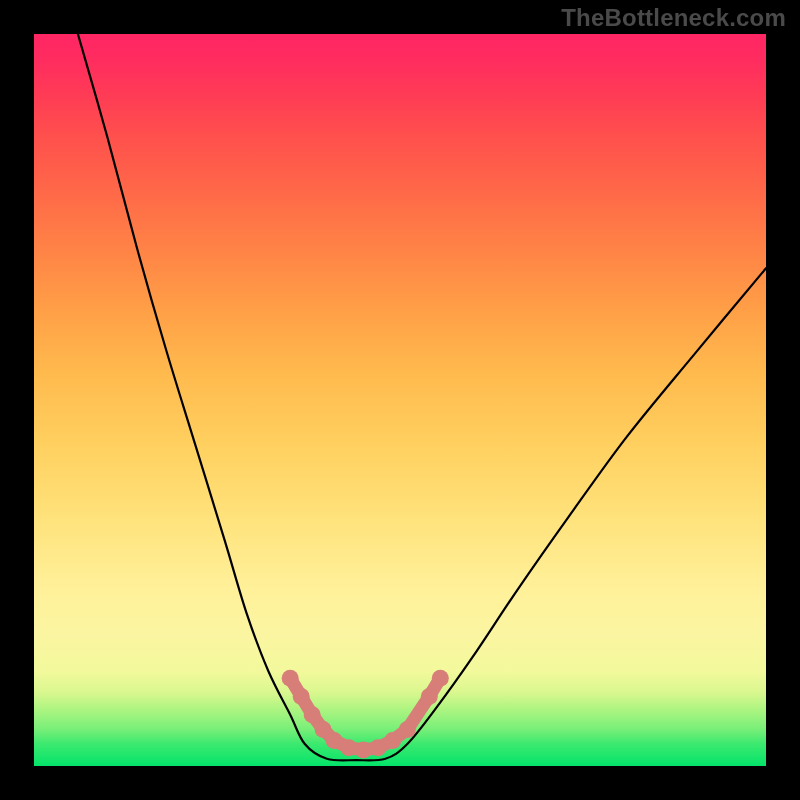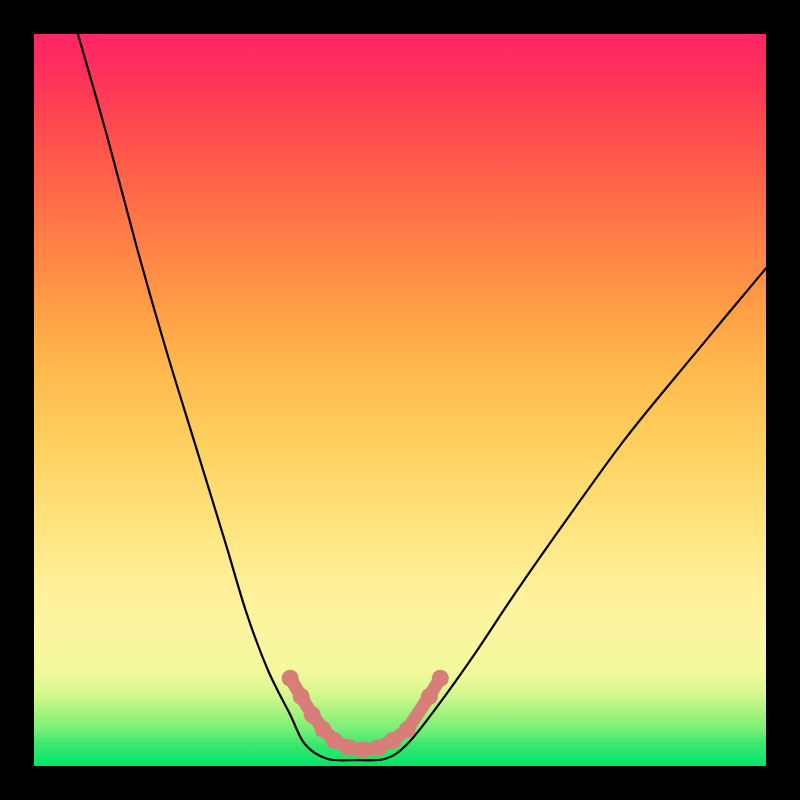--- a/index.html
+++ b/index.html
@@ -77,20 +77,21 @@
     fill: none;
     stroke: #d77e79;
     stroke-width: 13;
     stroke-linecap: round;
   }
 </style>
 </head>
 <body>
 
 <div class="frame">
+  <div class="watermark">TheBottleneck.com</div>
   <div class="plot-area"></div>
 
   <svg class="overlay" viewBox="0 0 732 732" preserveAspectRatio="none">
     <g>
       <path class="curve" d="M 43.9 0.0 C 48.8 17.1, 63.4 67.1, 73.2 102.5 C 83.0 137.9, 92.7 176.9, 102.5 212.3 C 112.2 247.7, 122.0 281.8, 131.8 314.8 C 141.5 347.7, 151.3 378.2, 161.0 409.9 C 170.8 441.6, 181.8 477.0, 190.3 505.1 C 198.9 533.1, 205.0 556.3, 212.3 578.3 C 219.6 600.2, 226.9 619.8, 234.2 636.8 C 241.6 653.9, 250.1 668.6, 256.2 680.8 C 262.3 693.0, 264.7 702.7, 270.8 710.0 C 276.9 717.4, 284.3 722.0, 292.8 724.7 C 301.3 727.4, 312.3 726.1, 322.1 726.1 C 331.8 726.1, 342.8 727.4, 351.4 724.7 C 359.9 722.0, 364.8 718.6, 373.3 710.0 C 381.9 701.5, 391.6 688.1, 402.6 673.4 C 413.6 658.8, 425.8 641.7, 439.2 622.2 C 452.6 602.7, 467.3 579.5, 483.1 556.3 C 499.0 533.1, 516.1 508.7, 534.4 483.1 C 552.7 457.5, 572.2 429.4, 592.9 402.6 C 613.7 375.8, 635.6 350.1, 658.8 322.1 C 682.0 294.0, 719.8 248.9, 732.0 234.2" id="curve-path"></path>
     </g>
     <g id="marker-group">
         <path class="marker-seg" d="M 256.2 644.16 L 267.18 662.46"></path>
         <path class="marker-seg" d="M 267.18 662.46 L 278.16 680.76"></path>
         <path class="marker-seg" d="M 278.16 680.76 L 289.14 695.4"></path>

